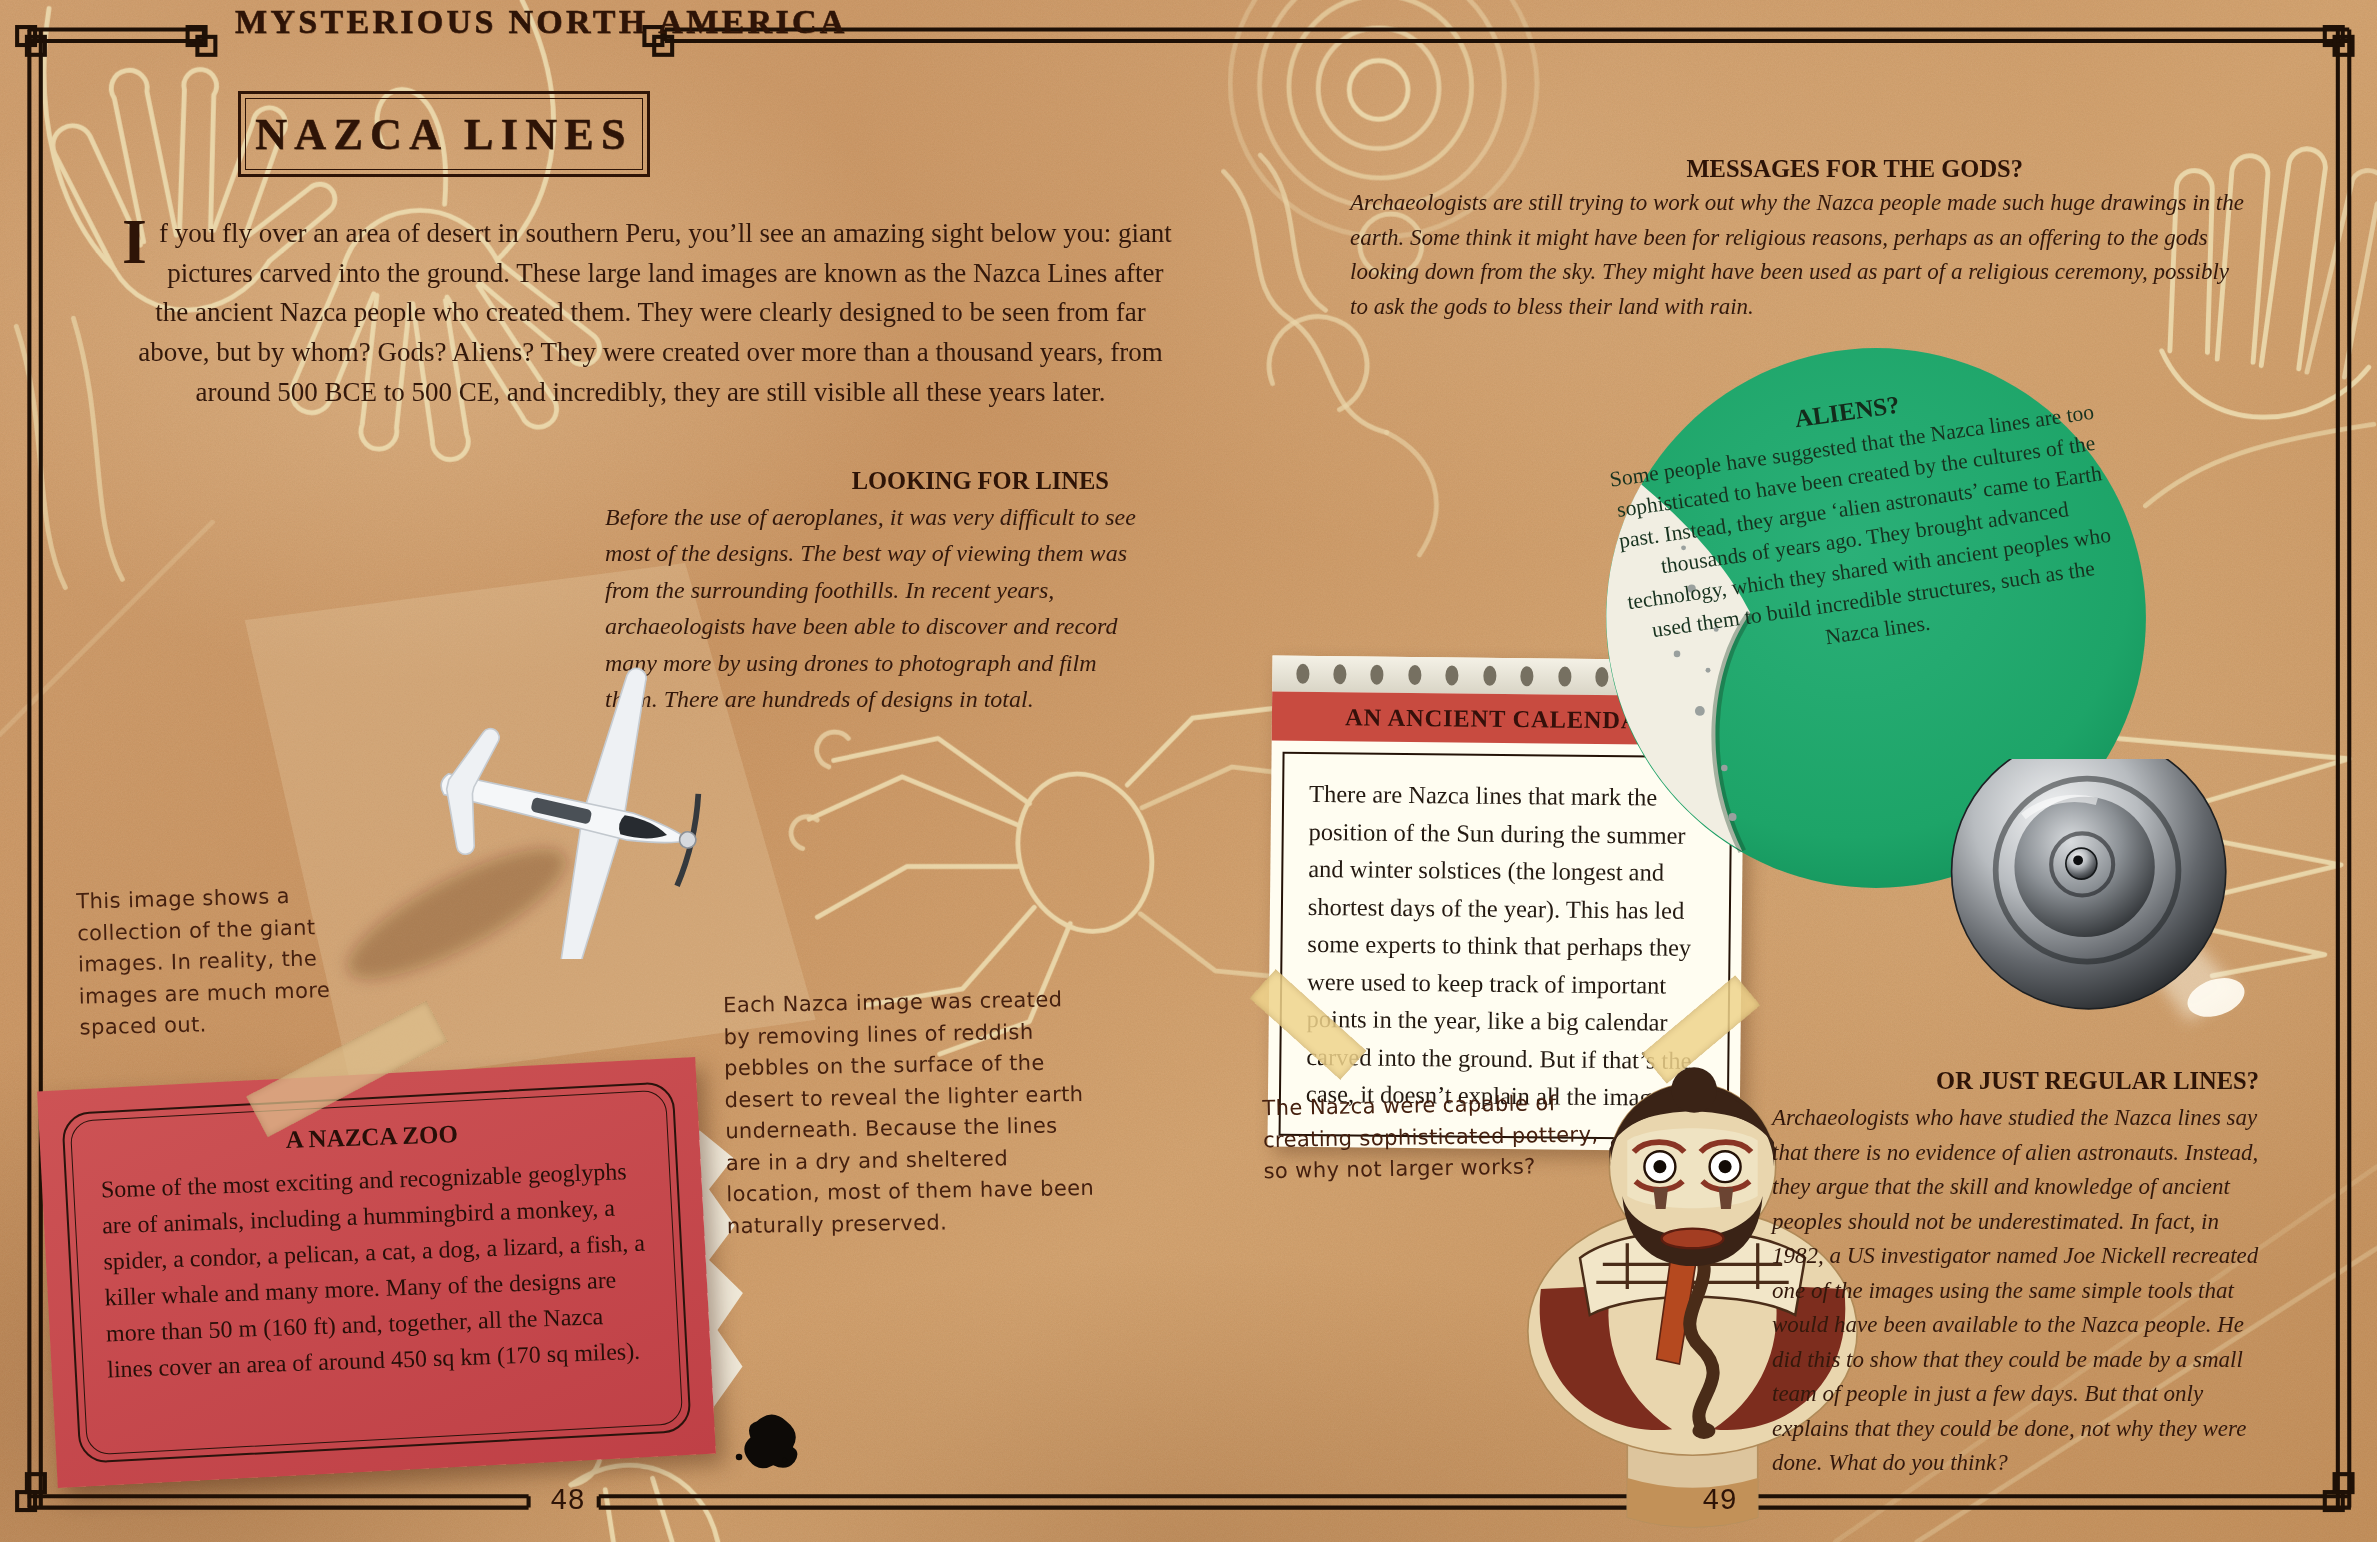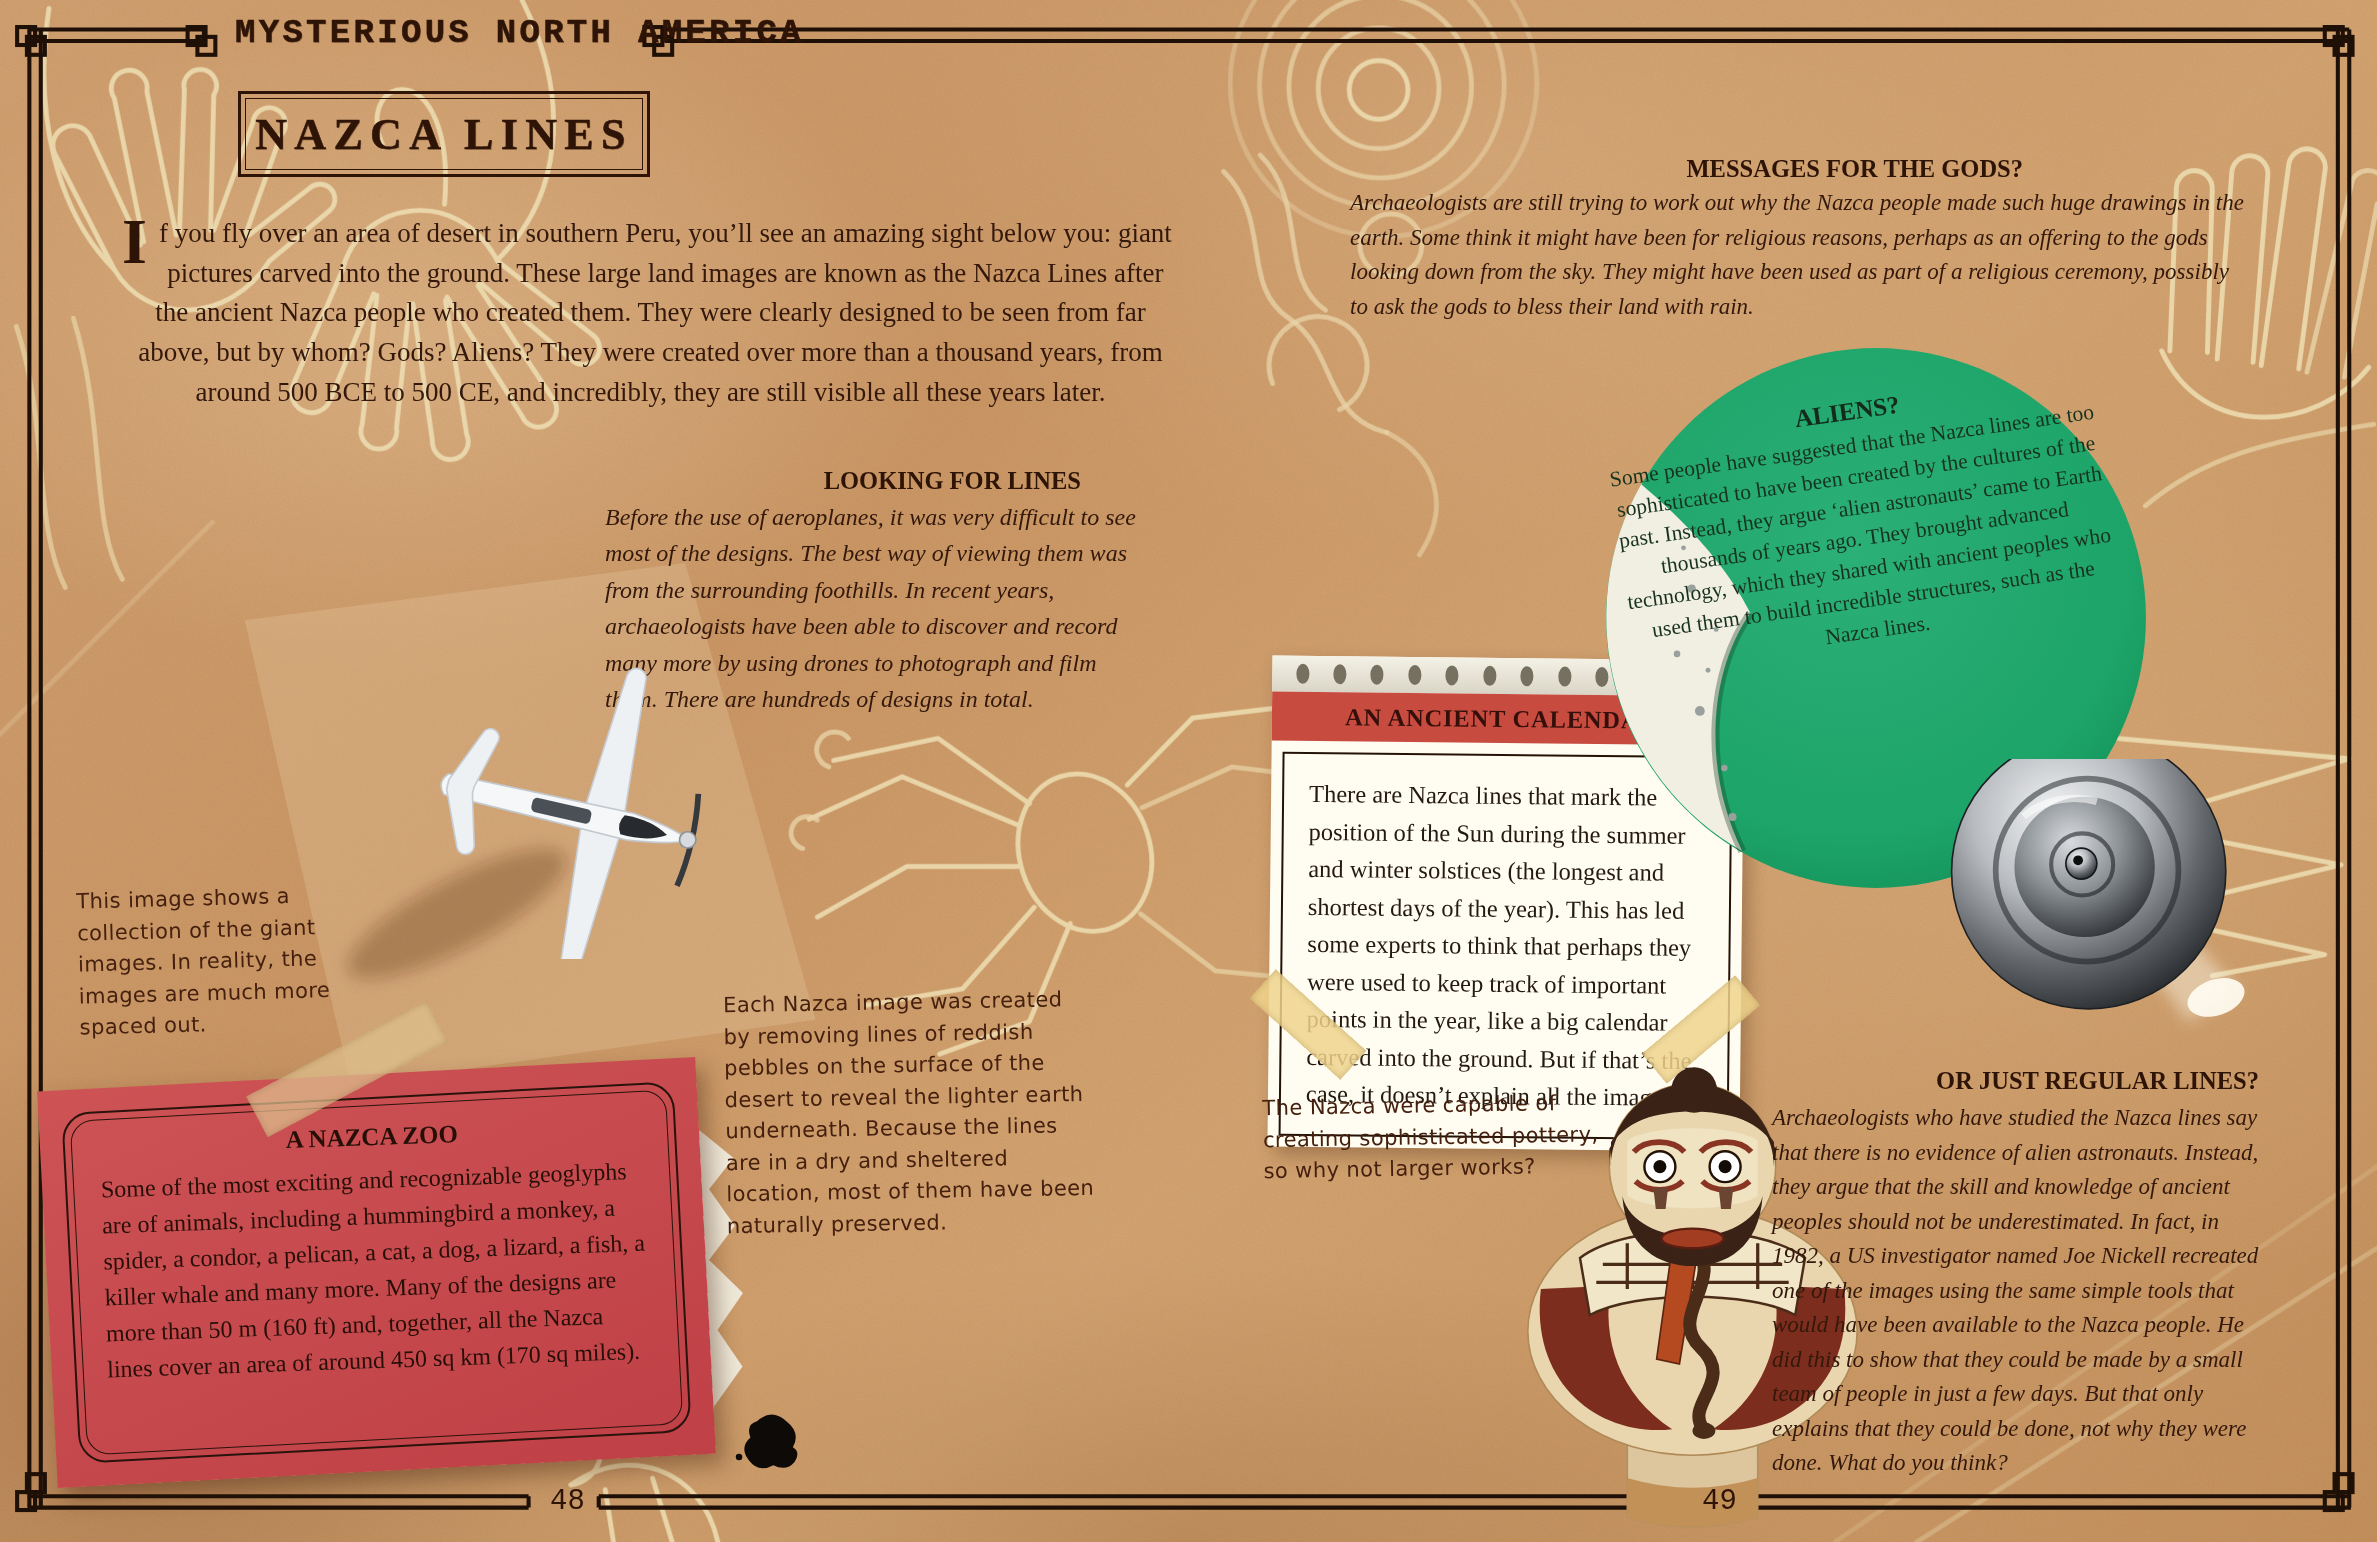--- a/index.html
+++ b/index.html
@@ -58,21 +58,21 @@
   .redband span{font-size:24.5px;font-weight:bold;color:#35100a;letter-spacing:0.8px;}
   .padbody{margin:11.4px;border:2.4px solid #241207;padding:21px 24.5px;background:#fffdf1;}
   .padbody p{margin:0;font-size:24.5px;line-height:1.53;color:#241a12;}
   
   .whyhead{left:1387px;top:78px;width:685px;text-align:center;}
   .godshead{left:1460px;top:155px;width:563px;}
   .godsbody{left:1350px;top:186px;width:902px;font-size:23px;line-height:1.5;}
   .reghead{left:1769px;top:1067px;width:490px;}
   .regbody{left:1772px;top:1101px;width:490px;font-size:23px;line-height:1.5;}
   
-  .lookhead{left:653px;top:467px;width:428px;}
+  .lookhead{left:681px;top:467px;width:428px;}
   .lookbody{left:605px;top:499px;width:532px;}
   
   .note-plane{left:78px;top:883px;width:273px;transform:rotate(-1.5deg);}
   .note-creation{left:725px;top:987px;width:371px;transform:rotate(-1deg);}
   .note-pottery{left:1263px;top:1090px;width:359px;transform:rotate(-1deg);}
   
   .pagenum{font-size:29px;color:#2e1407;font-family:Liberation Mono, monospace;}
   .pn-left{left:543px;top:1485px;width:49px;text-align:center;}
   .pn-right{left:1695px;top:1485px;width:49px;text-align:center;}
 </style>
@@ -227,21 +227,21 @@
           <rect x="-22" y="-12" width="22" height="22"></rect>
           <rect x="-10" y="-34" width="22" height="22"></rect>
         </g>
       <g transform="translate(2872,1841)">
           <rect x="-22" y="-12" width="22" height="22"></rect>
           <rect x="-10" y="-34" width="22" height="22"></rect>
         </g>
     </g>
   </svg>
 
-  <div class="abs display kicker" style="left:235px;top:14px;font-family:Liberation Mono, monospace;">MYSTERIOUS NORTH AMERICA</div>
+  <div class="abs display kicker" style="left:235px;top:3px;">MYSTERIOUS NORTH AMERICA</div>
 
   <div class="abs titlebox">
     <span class="display pagetitle">NAZCA LINES</span>
   </div>
 
   <div class="abs intro">
     <span class="dropcap">I</span><span>f you fly over an area of desert in southern Peru, you’ll see an amazing sight below you: giant pictures carved into the ground. These large land images are known as the Nazca Lines after the ancient Nazca people who created them. They were clearly designed to be seen from far above, but by whom? Gods? Aliens? They were created over more than a thousand years, from around 500 BCE to 500 CE, and incredibly, they are still visible all these years later.</span>
   </div>
 
   <div class="abs subhead lookhead">LOOKING FOR LINES</div>

